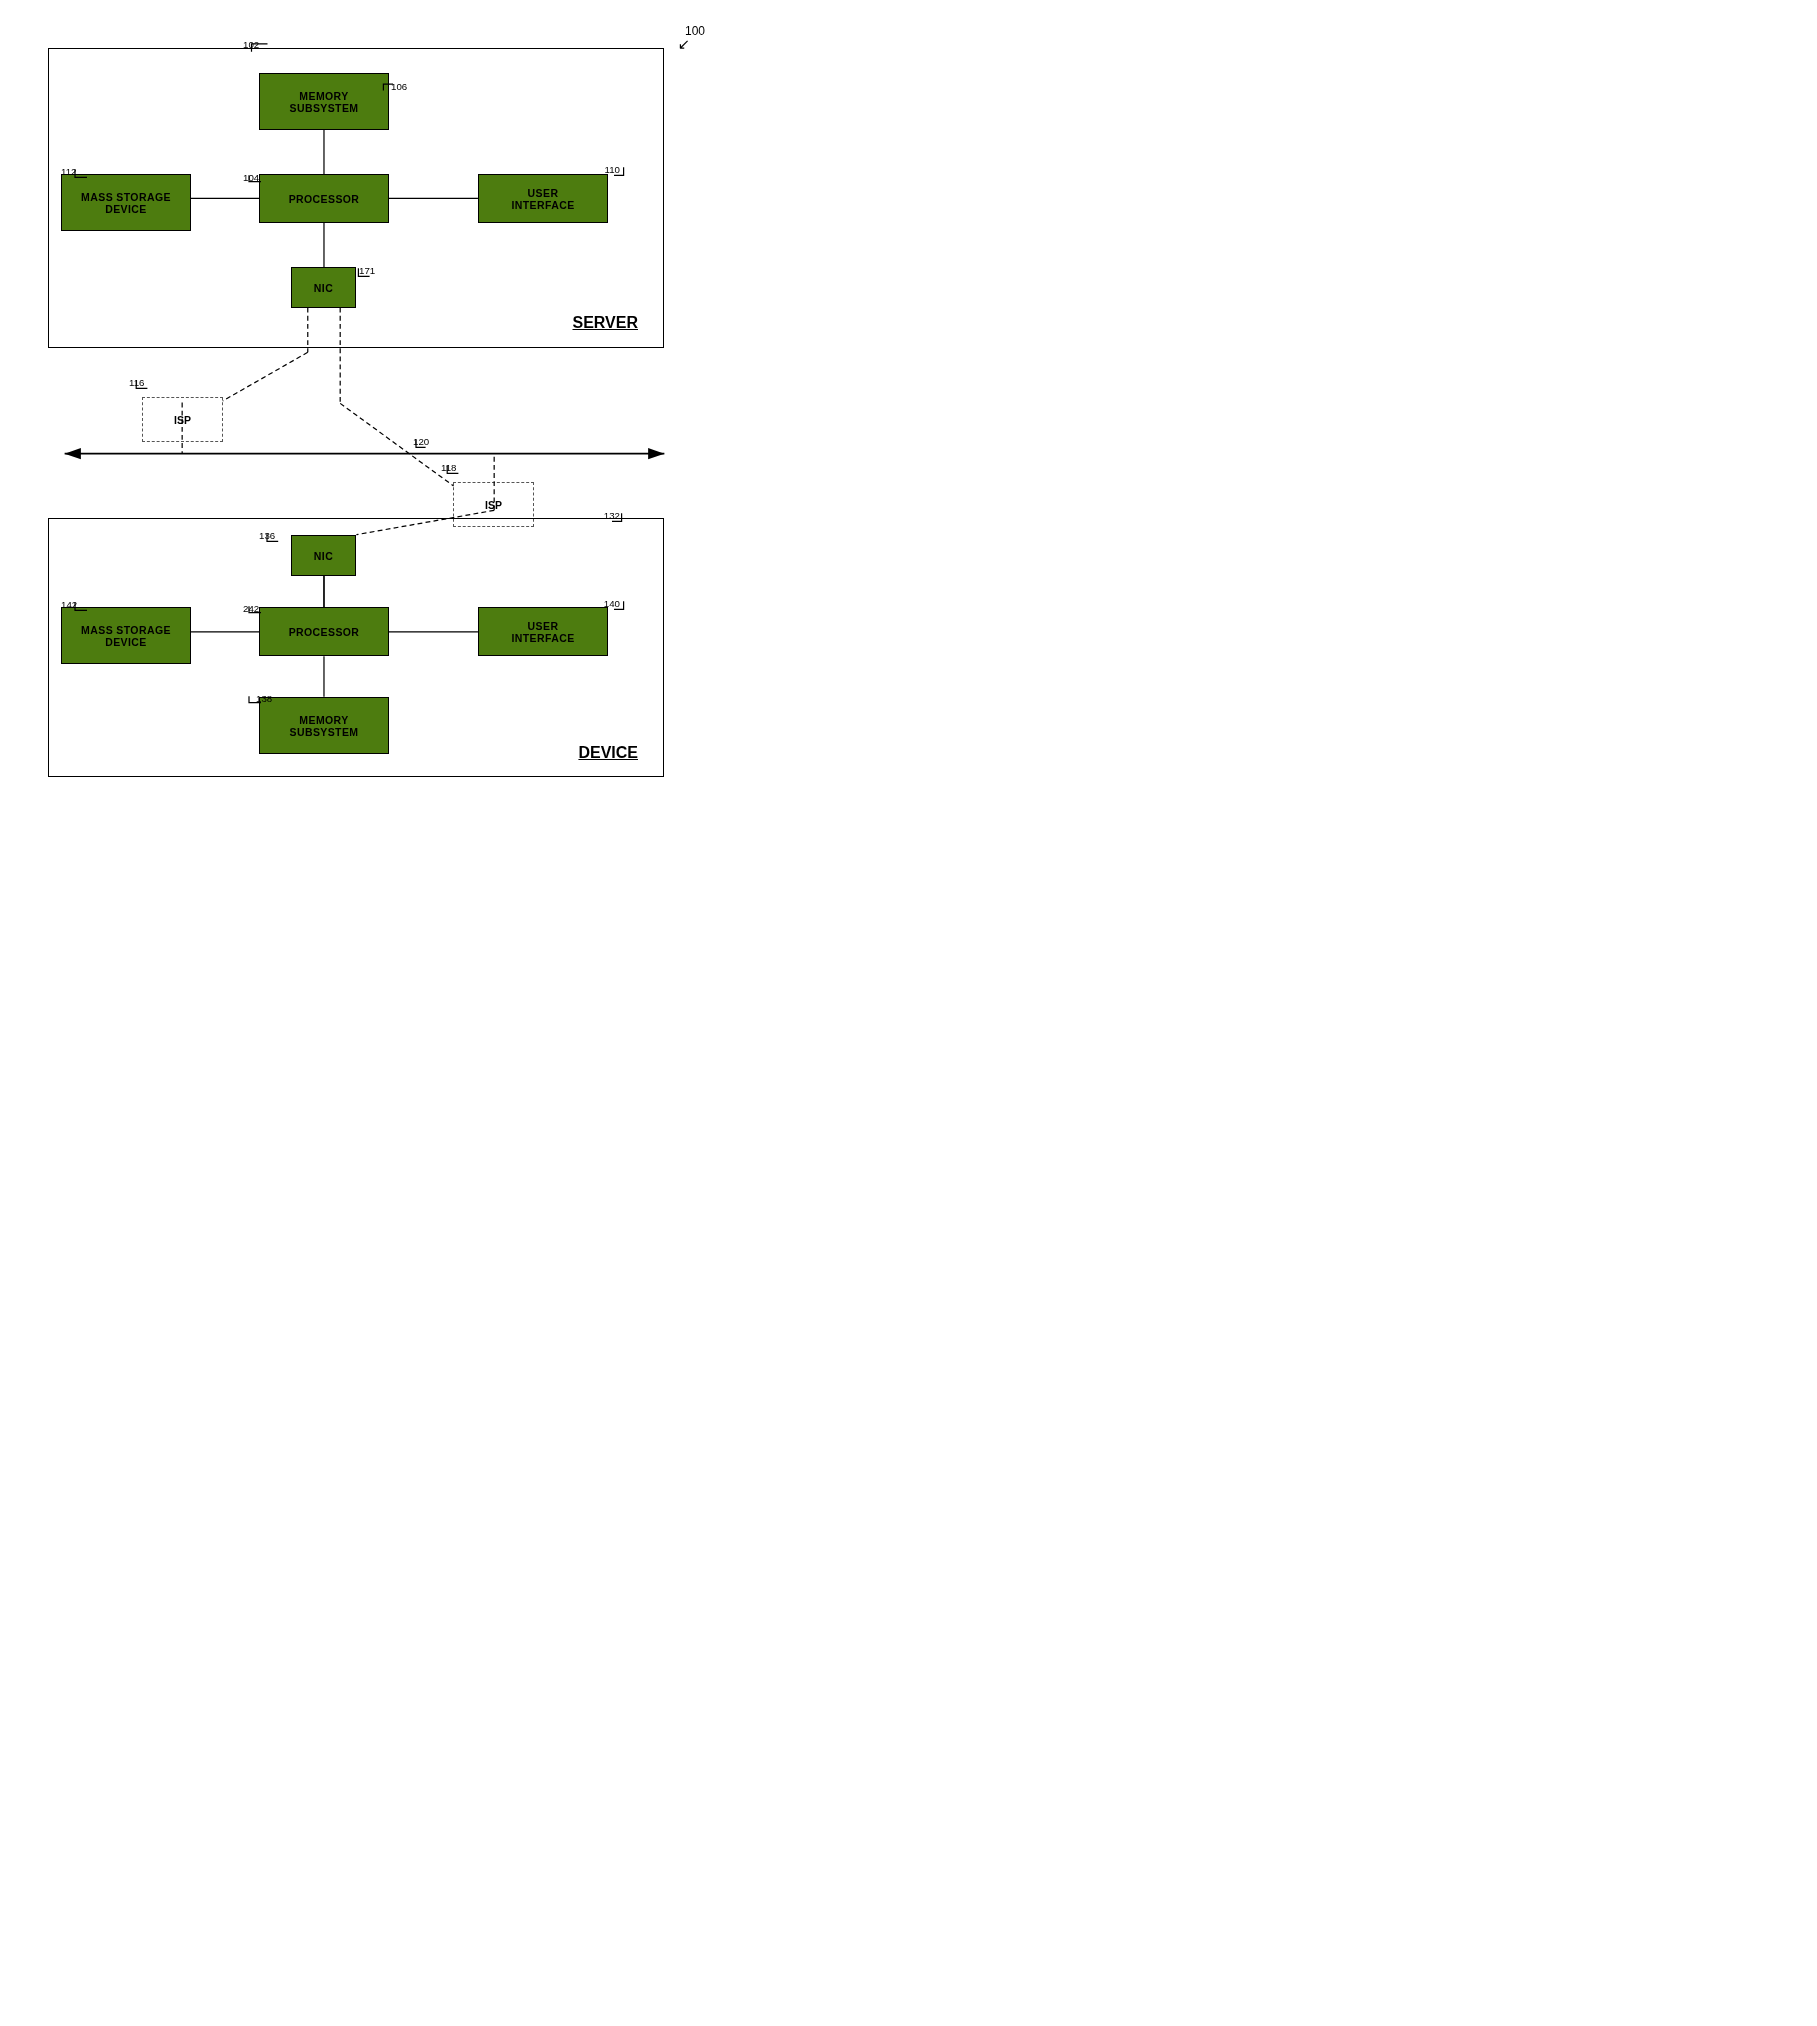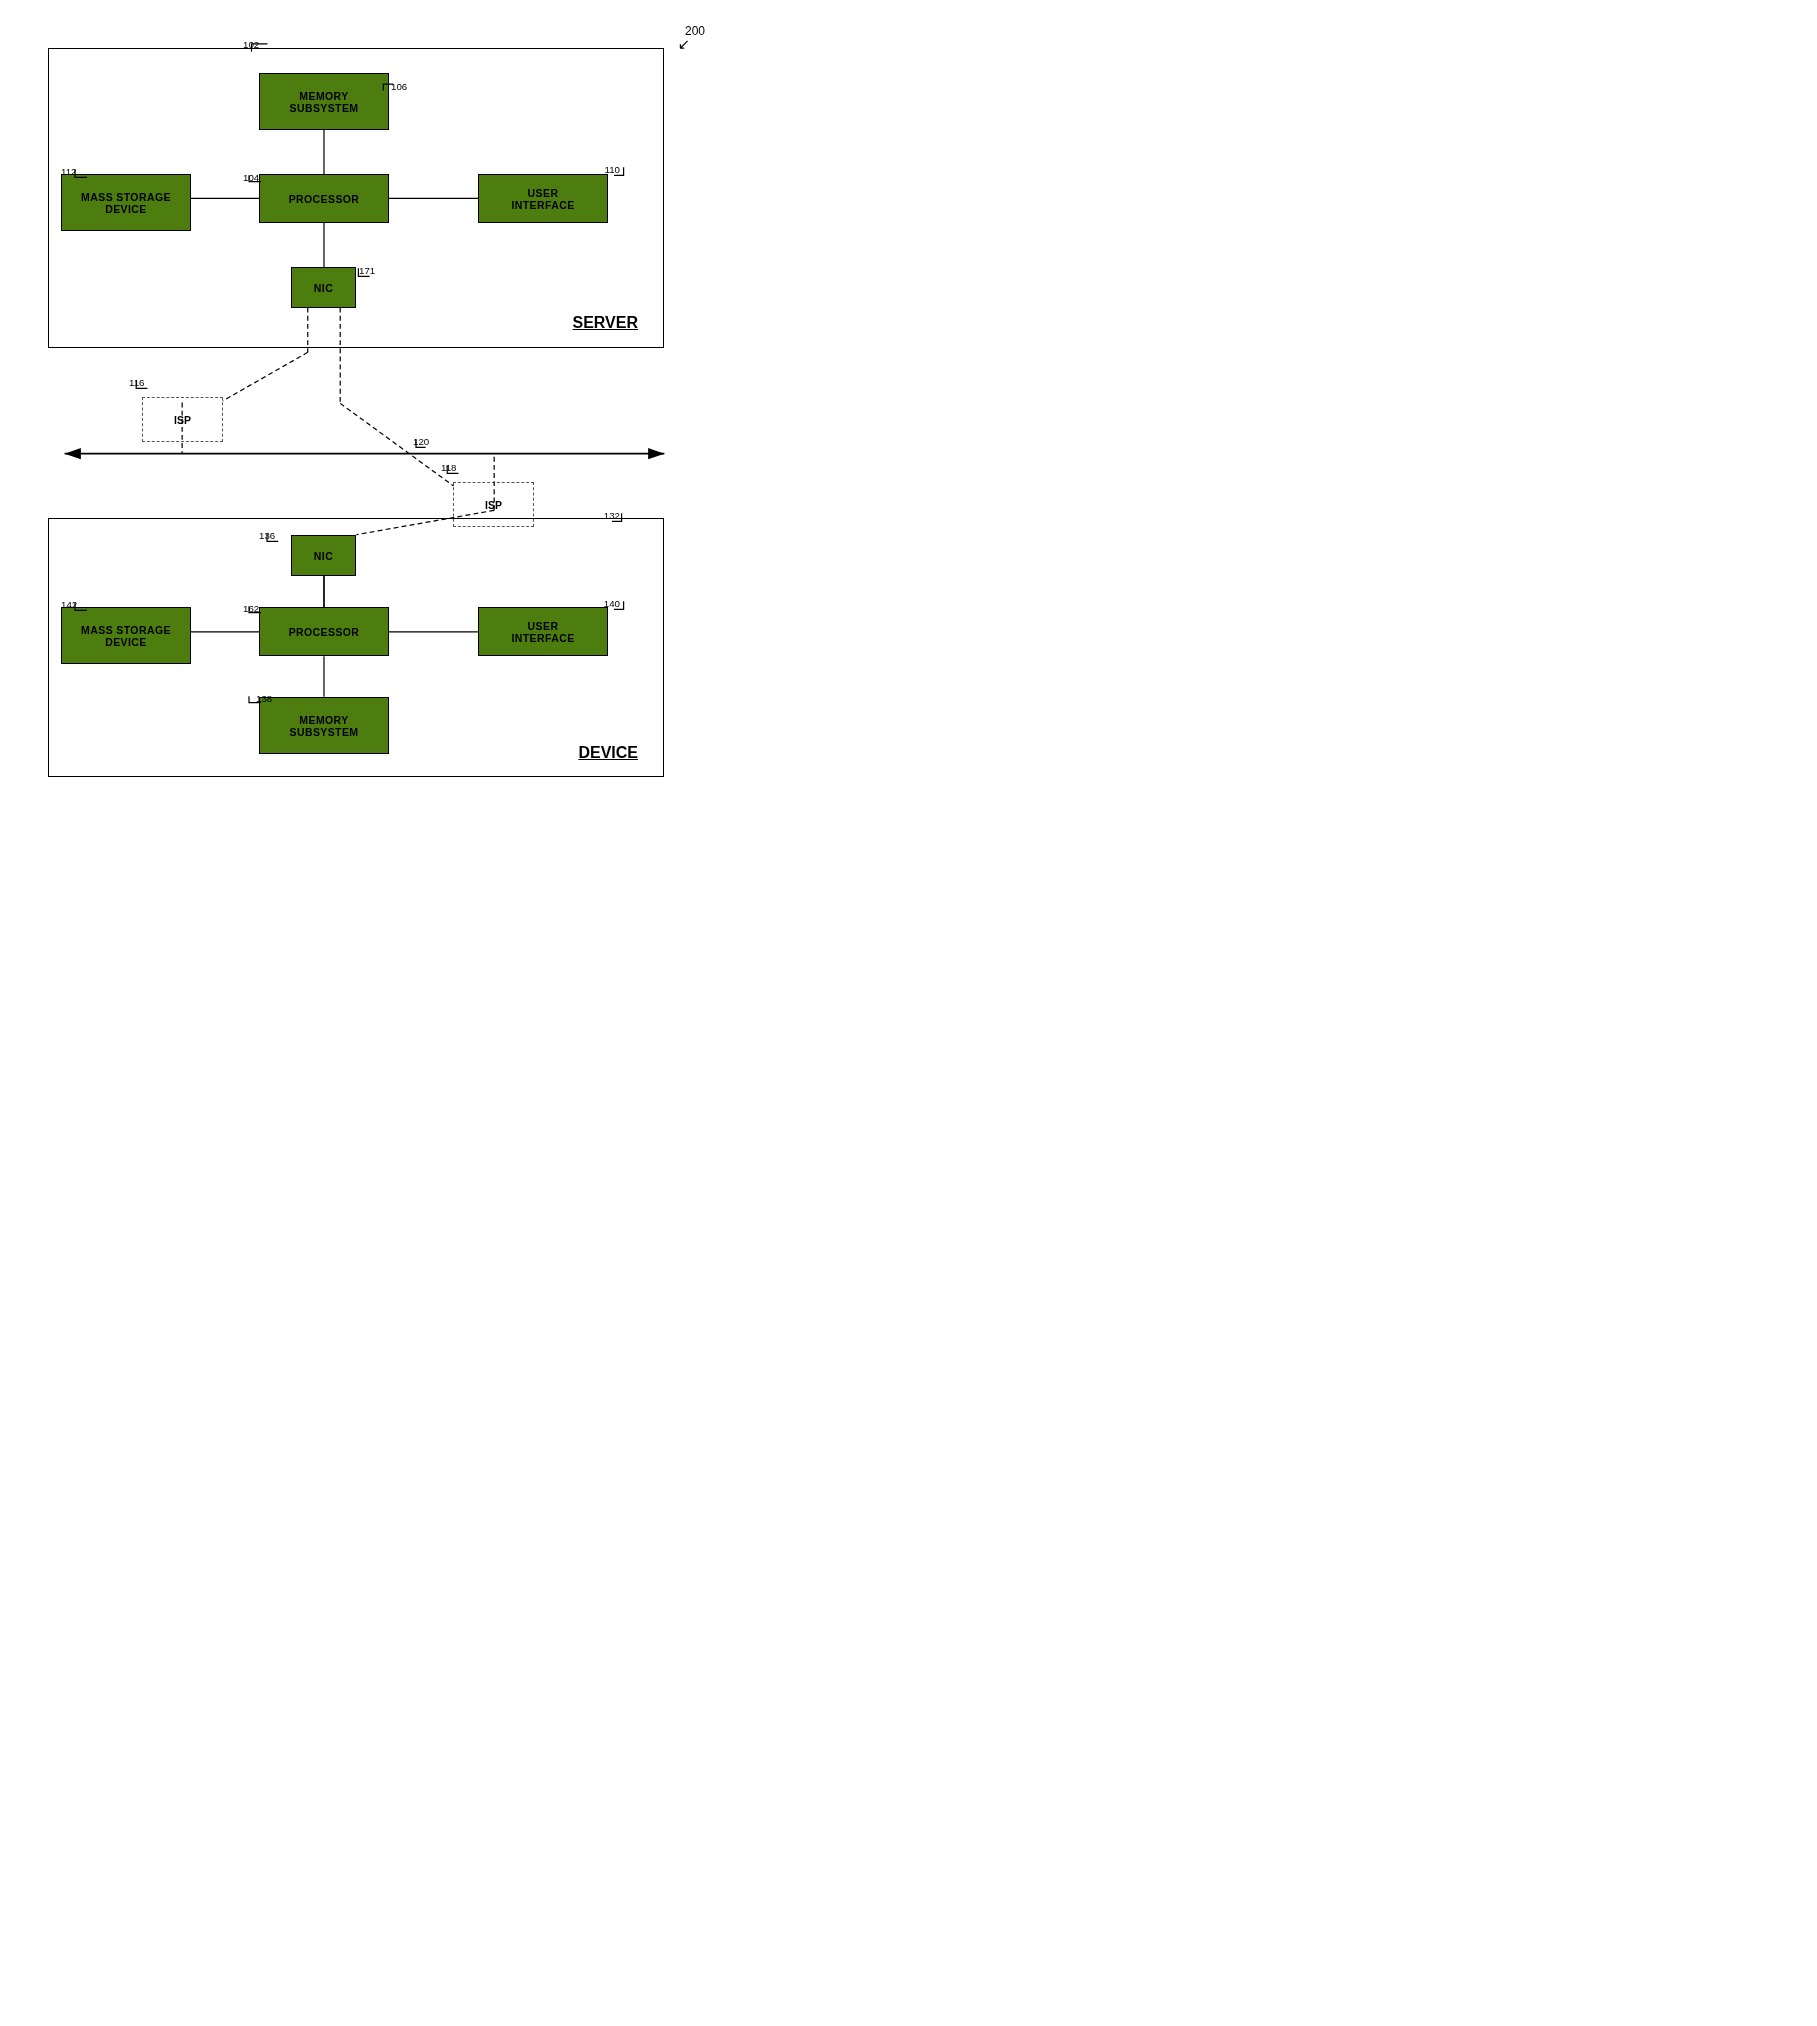--- a/index.html
+++ b/index.html
@@ -74,21 +74,21 @@
       width: 100%;
       height: 100%;
       pointer-events: none;
     }
   </style>
 </head>
 <body>
 
 <div class="diagram-container">
 
-  <span class="ref" style="top:8px; right:8px; font-size:12px;">200</span>
+  <span class="ref" style="top:8px; right:8px; font-size:12px;">100</span>
 
   <span style="position:absolute; top:19.4px; right:23px; font-size:14.6px;">↙</span>
 
   <div class="section-box" style="left:32px; top:32px; width:616px; height:300px;"></div>
 
   <span class="ref" style="top:23px; left:227px;">102</span>
 
   <svg style="position:absolute;top:23px;left:211px;width:49px;height:16px;" viewBox="0 0 60 20" width="49" height="16">
     <path d="M 30 16 L 30 6 L 50 6" fill="none" stroke="#000" stroke-width="1.5"></path>
   </svg>
@@ -178,21 +178,21 @@
 
   <span class="ref" style="top:514px; left:243px;">136</span>
   <svg style="position:absolute;top:514px;left:227px;width:36px;height:14.6px;" viewBox="0 0 45 18" width="36" height="14.6">
     <path d="M 30 4 L 30 14 L 44 14" fill="none" stroke="#000" stroke-width="1.5"></path>
   </svg>
 
   <div class="box" style="left:243px; top:591px; width:130px; height:49px;">
     <span>PROCESSOR</span>
   </div>
 
-  <span class="ref" style="top:587px; left:227px;">162</span>
+  <span class="ref" style="top:587px; left:227px;">242</span>
   <svg style="position:absolute;top:587px;left:209px;width:36px;height:12px;" viewBox="0 0 45 15" width="36" height="12">
     <path d="M 30 4 L 30 12 L 45 12" fill="none" stroke="#000" stroke-width="1.5"></path>
   </svg>
 
   <div class="box" style="left:462px; top:591px; width:130px; height:49px;">
     <span>USER<br>INTERFACE</span>
   </div>
 
   <span class="ref" style="top:582px; right:93px;">140</span>
   <svg style="position:absolute;top:582px;right:67px;width:32px;height:14.6px;" viewBox="0 0 40 18" width="32" height="14.6">

